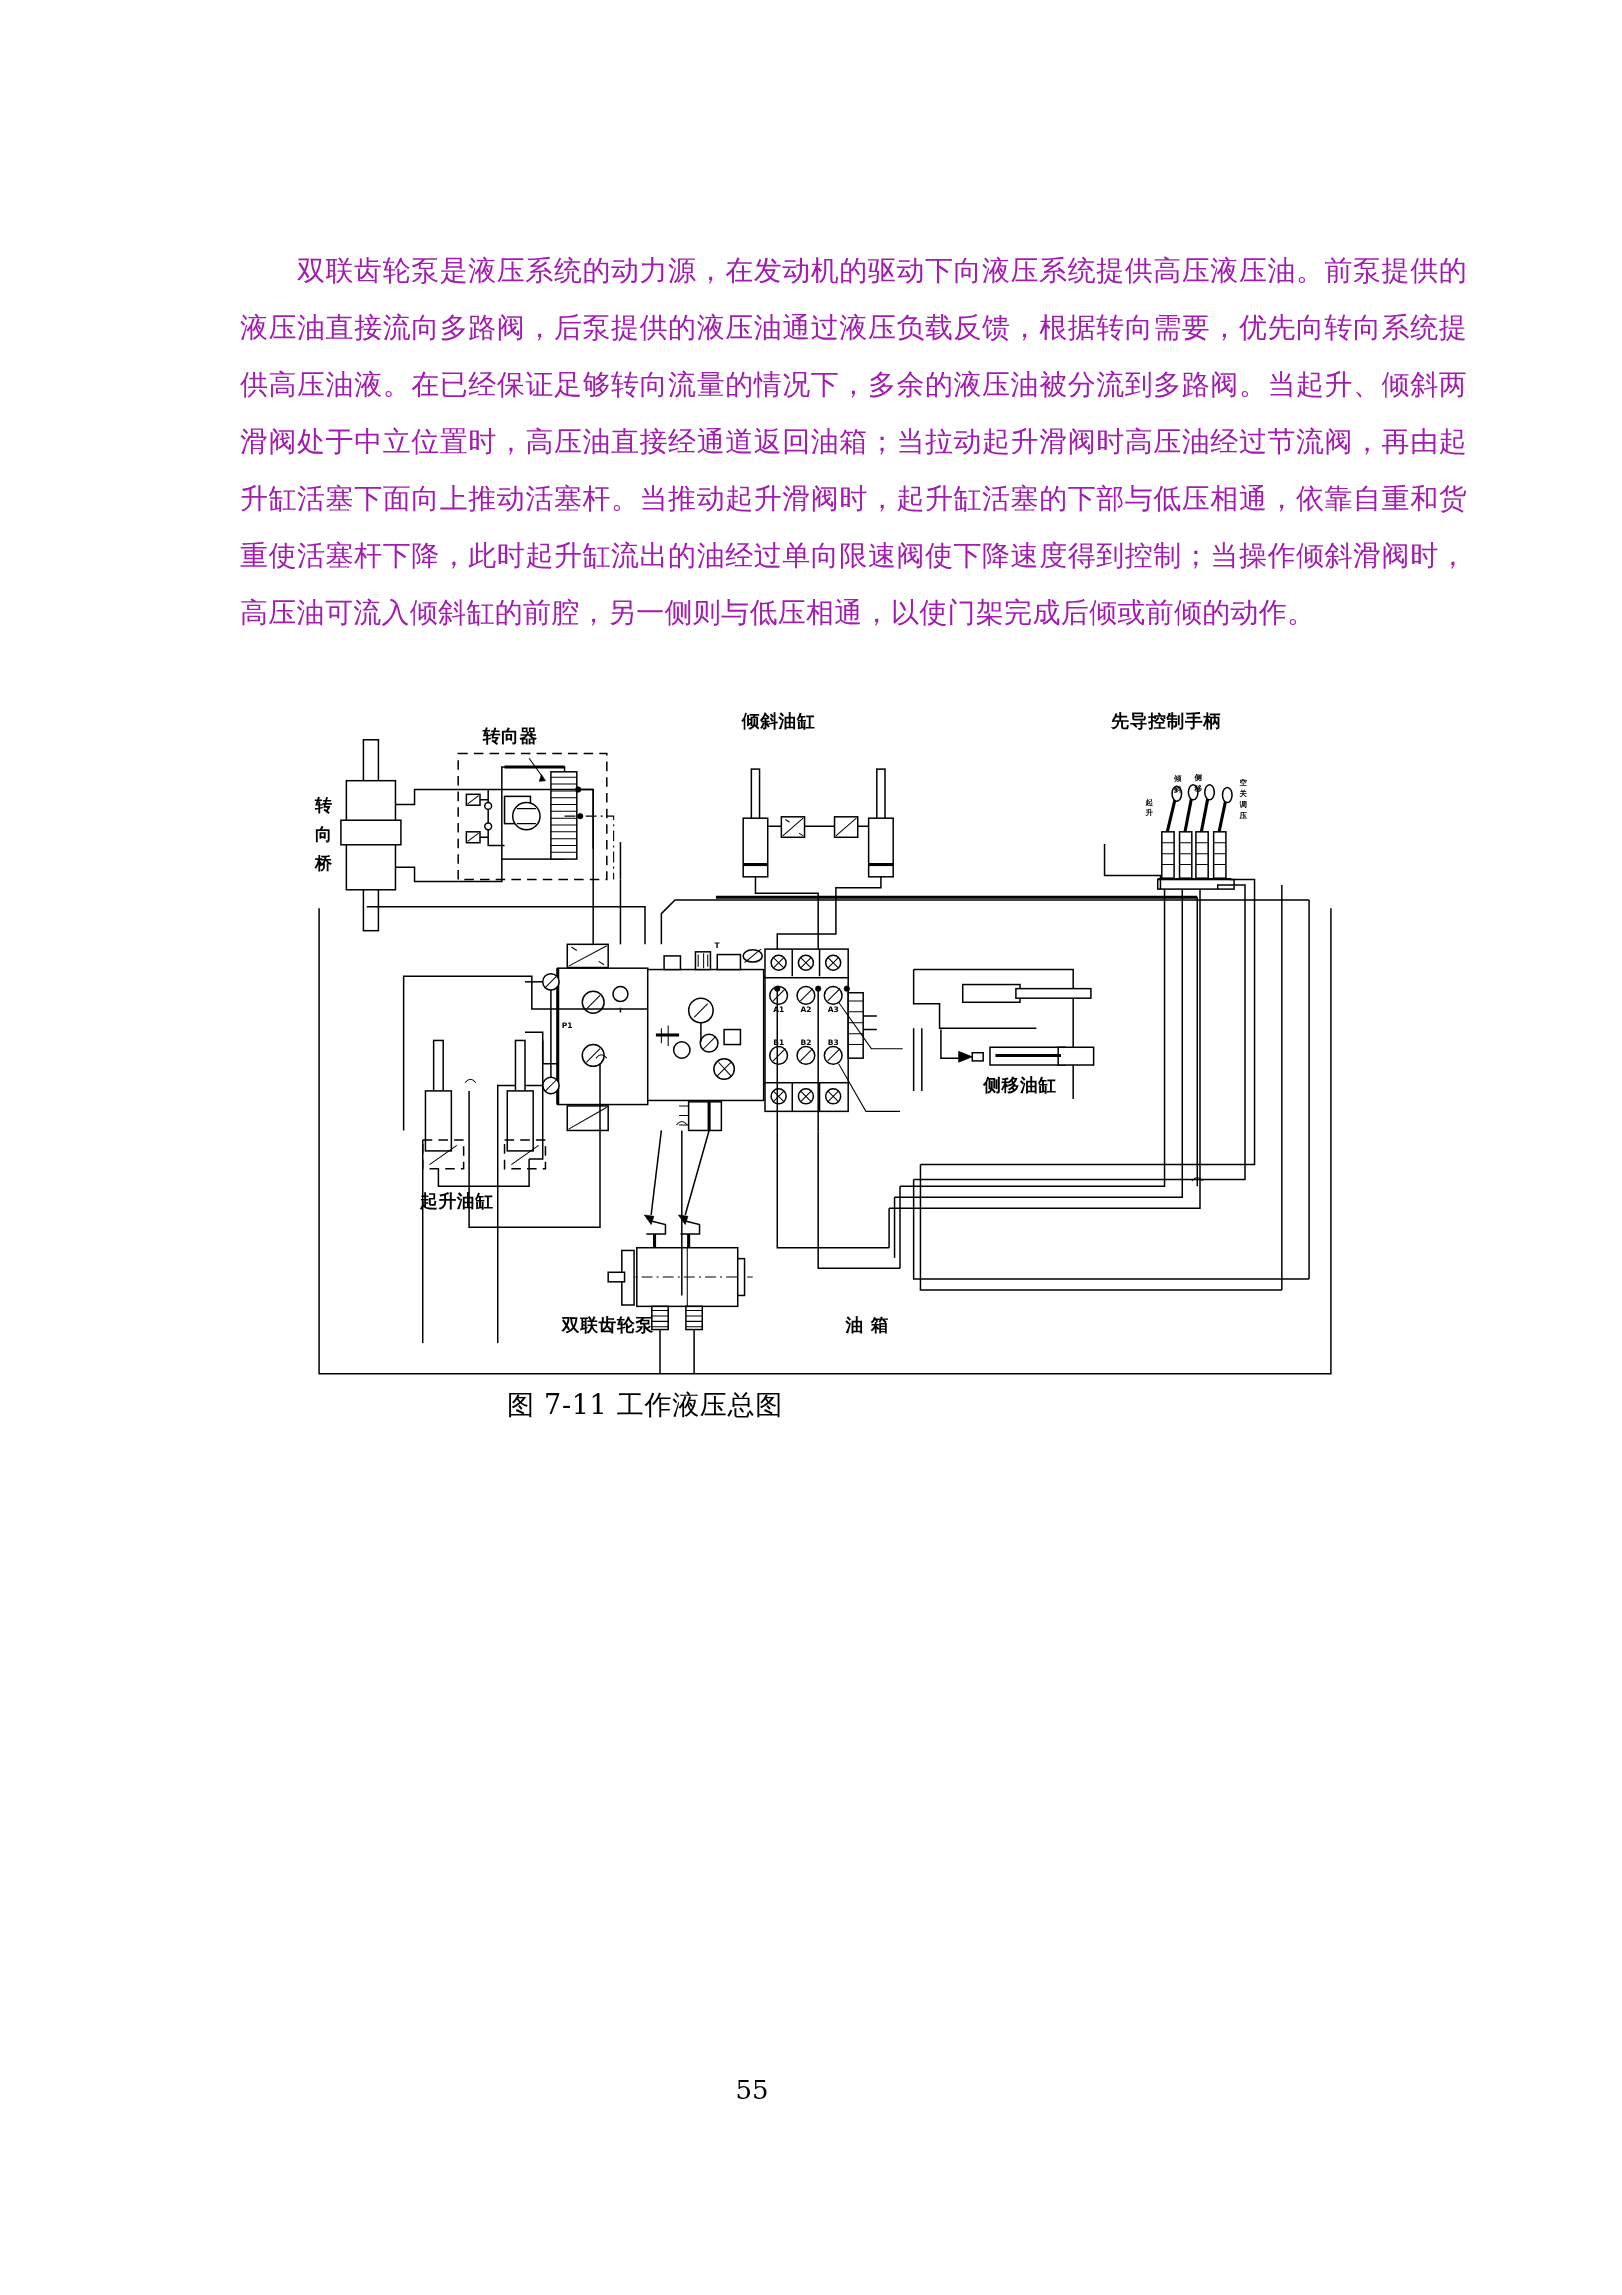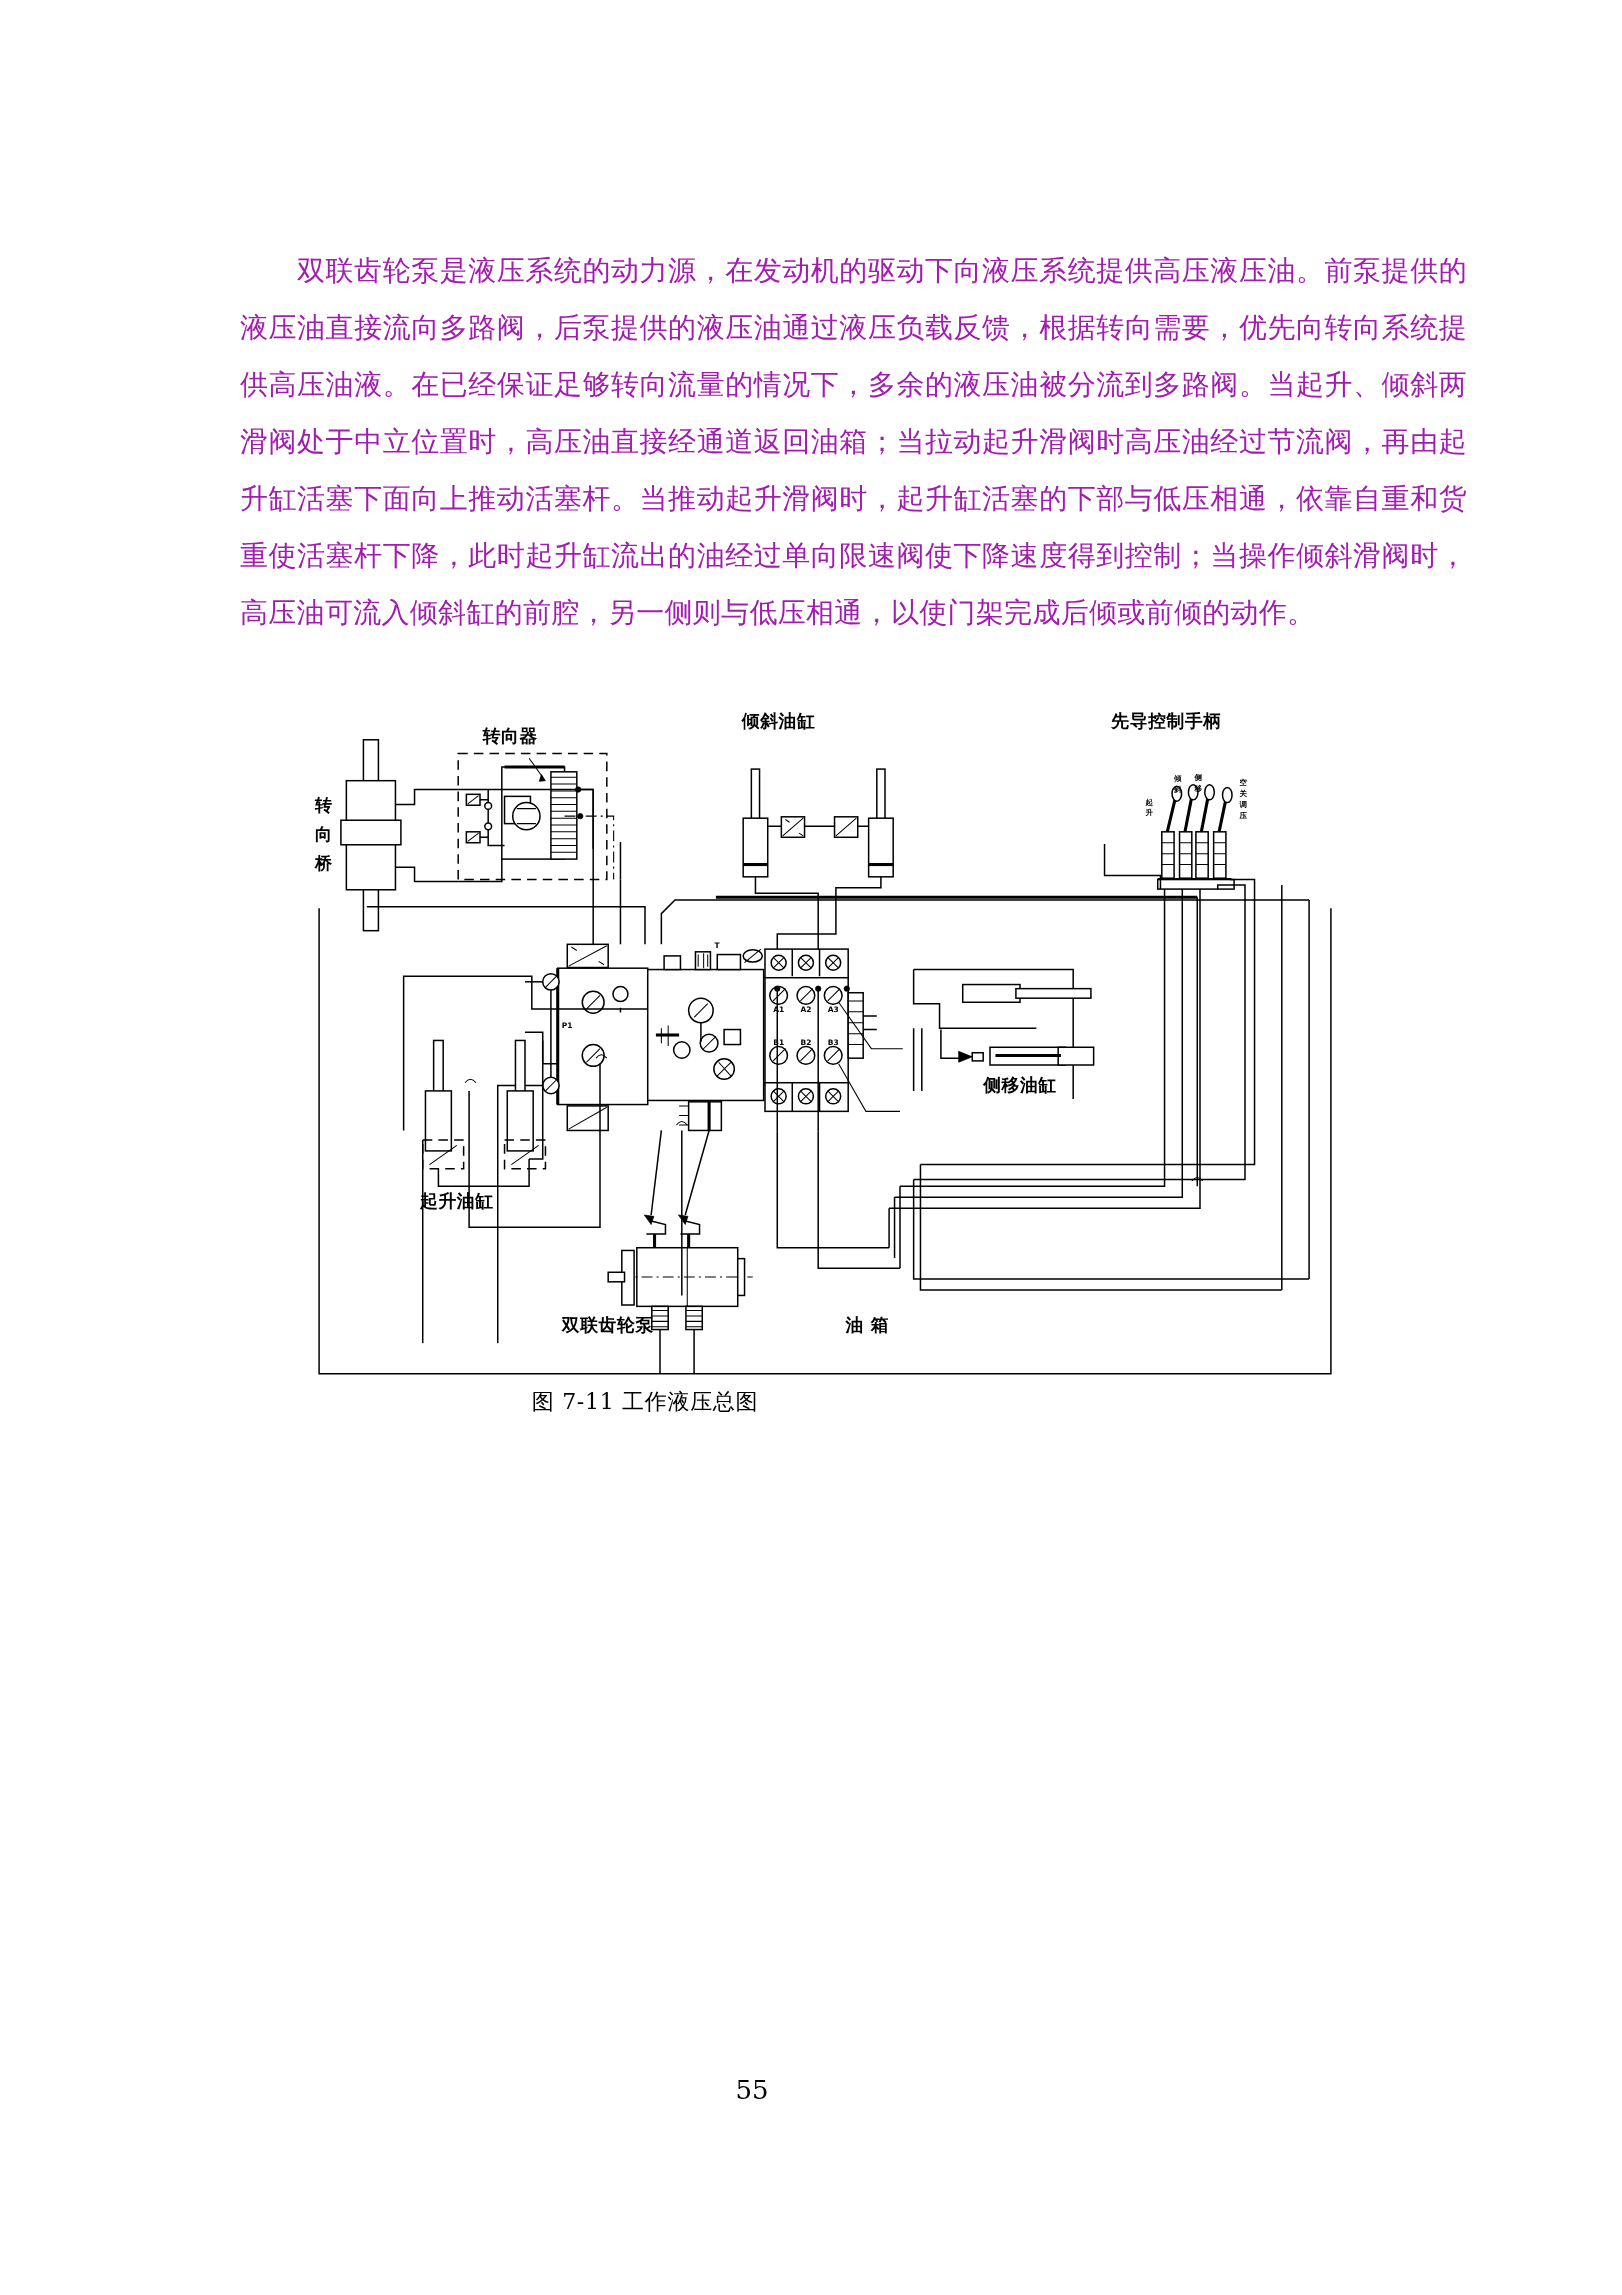--- a/index.html
+++ b/index.html
@@ -56,21 +56,21 @@
     width: 1050px;
     height: 682px;
   }
 
   .fig-caption {
     position: absolute;
     left: 0;
     top: 1387px;
     width: 1290px;
     text-align: center;
-    font-size: 22px;
+    font-size: 27px;
     font-family: "DejaVu Serif", "Liberation Serif", serif;
     letter-spacing: 0.7px;
   }
 
   
   .page-number {
     position: absolute;
     left: 0;
     top: 2075px;
     width: 1504px;

